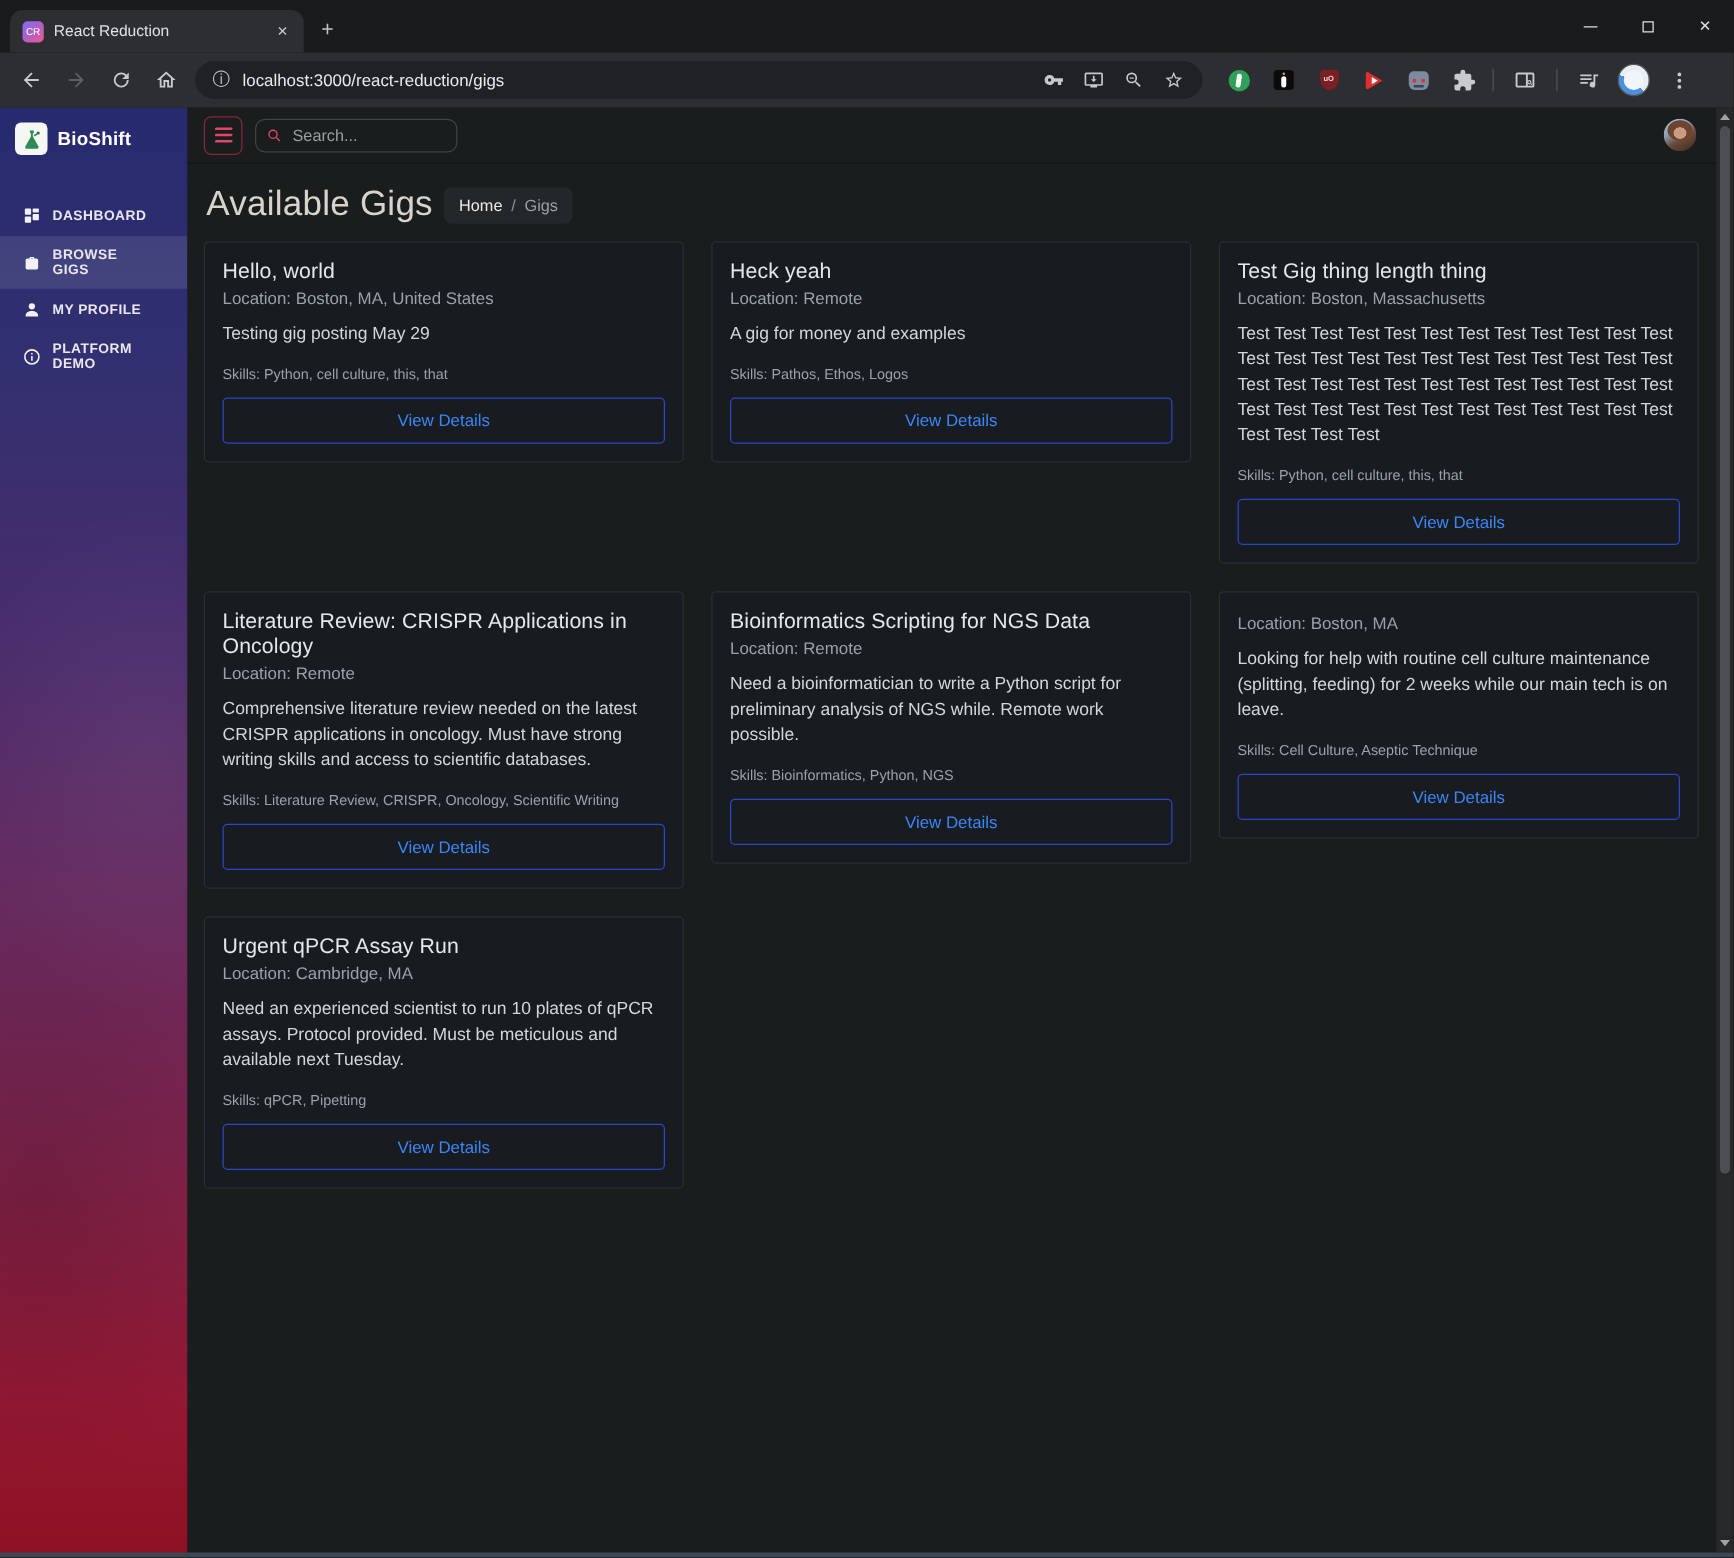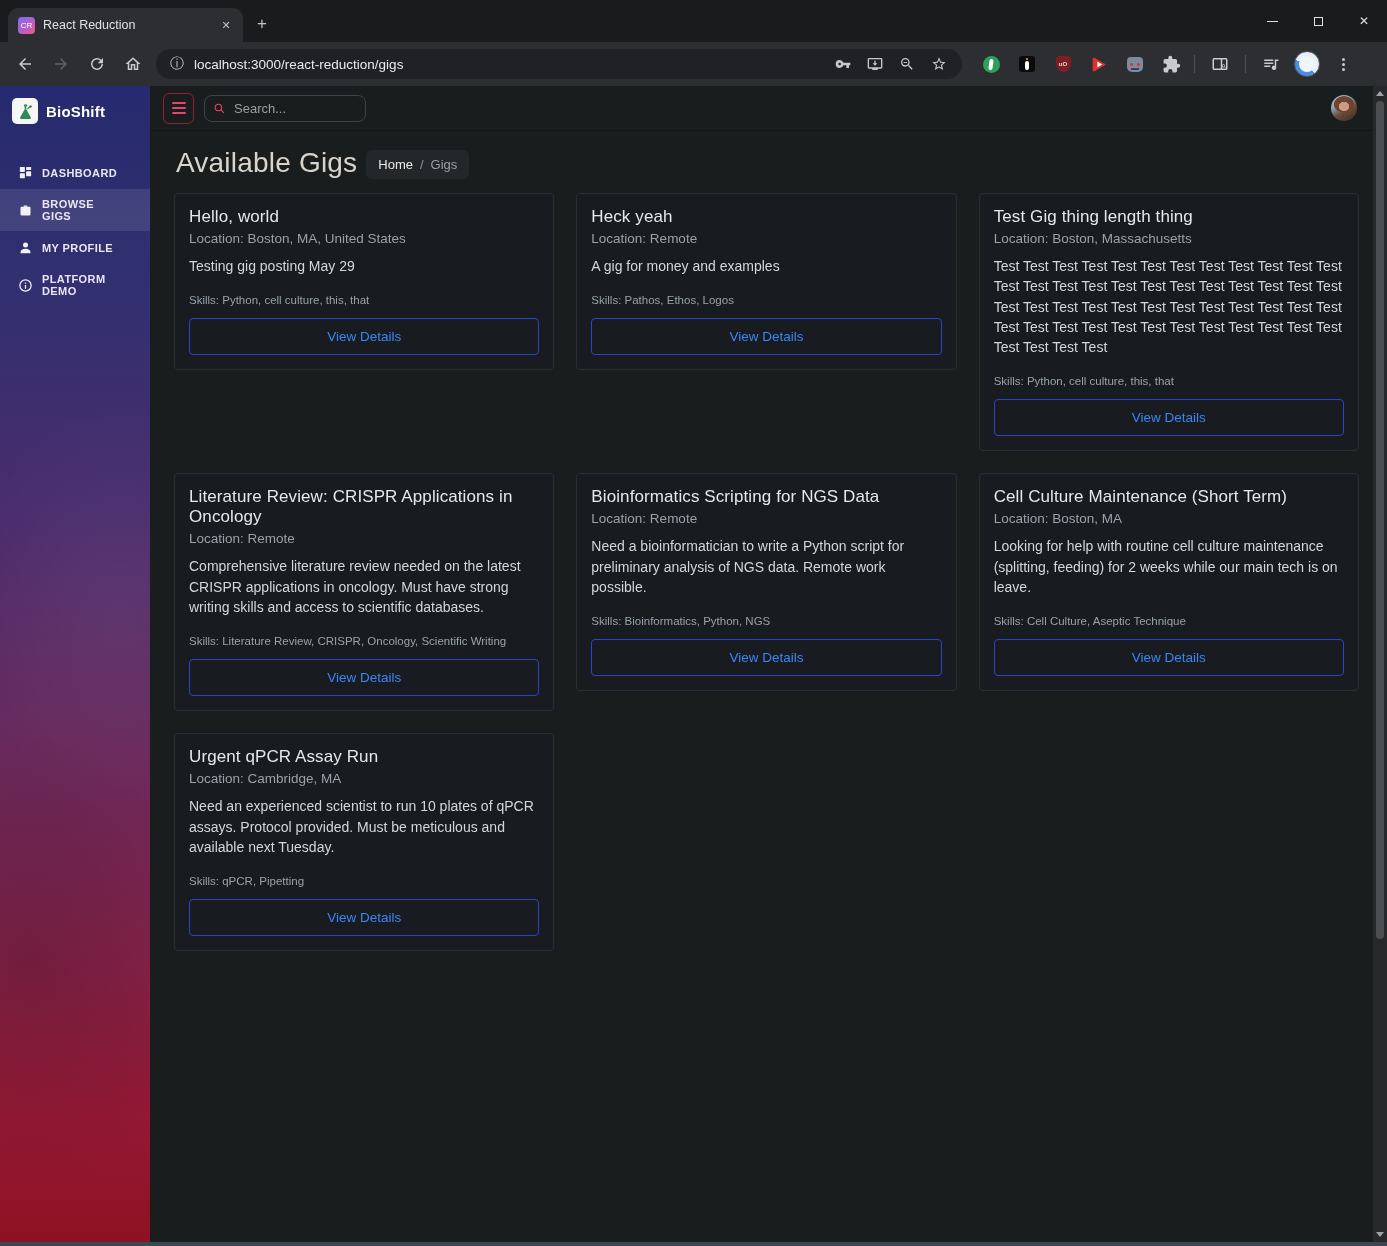--- a/index.html
+++ b/index.html
@@ -91,21 +91,21 @@
   .search-input { background:transparent; border:none; outline:none; color:#cfd3d7; font-size:13px; width:100%;
     font-family:"Liberation Sans","DejaVu Sans",sans-serif; }
   .search-input::placeholder { color:#9b9fa4; }
   .nav-spacer { flex:1; }
   .user-avatar { width:26px; height:26px; border-radius:50%; overflow:hidden; position:relative;
     background:
       radial-gradient(9px 8px at 50% 44%, #c99c84 0 55%, transparent 60%),
       radial-gradient(16px 13px at 50% 36%, #6e4430 0 60%, transparent 65%),
       linear-gradient(150deg,#a9c2d2 0%,#8aa3b5 35%,#6b4a38 60%,#3d2a20 100%); }
 
-  .page { padding:12px 28px 0 24px; }
+  .page { padding:12px 28px 0 13px; }
   .page-header { display:flex; align-items:center; gap:9px; margin:3px 0 14px 2px; }
   .page-title { font-size:28px; font-weight:500; color:#d8d4cc; letter-spacing:.2px; }
   .breadcrumb { background:#24272a; border-radius:6px; padding:7px 12px; font-size:13px; display:flex; gap:7px;
     align-items:flex-end; margin-top:4px; }
   .crumb-home { color:#eceae6; }
   .crumb-sep { color:#8d9298; }
   .crumb-current { color:#9aa0a6; }
 
   .gigs-grid { display:grid; grid-template-columns:repeat(3,1fr); column-gap:22px; row-gap:20px;
     align-items:start;gap:22px; }
@@ -352,27 +352,26 @@
     <h3 class="gig-title">Literature Review: CRISPR Applications in Oncology</h3>
     <div class="gig-location">Location: Remote</div>
     <p class="gig-description">Comprehensive literature review needed on the latest CRISPR applications in oncology. Must have strong writing skills and access to scientific databases.</p>
     <div class="gig-skills">Skills: Literature Review, CRISPR, Oncology, Scientific Writing</div>
     <button class="view-details-button">View Details</button>
   </article>
 
   <article class="gig-card">
     <h3 class="gig-title">Bioinformatics Scripting for NGS Data</h3>
     <div class="gig-location">Location: Remote</div>
-    <p class="gig-description">Need a bioinformatician to write a Python script for preliminary analysis of NGS data. Remote work possible.</p>
+    <p class="gig-description">Need a bioinformatician to write a Python script for preliminary analysis of NGS while. Remote work possible.</p>
     <div class="gig-skills">Skills: Bioinformatics, Python, NGS</div>
     <button class="view-details-button">View Details</button>
   </article>
 
   <article class="gig-card">
-    <h3 class="gig-title">Cell Culture Maintenance (Short Term)</h3>
     <div class="gig-location">Location: Boston, MA</div>
     <p class="gig-description">Looking for help with routine cell culture maintenance (splitting, feeding) for 2 weeks while our main tech is on leave.</p>
     <div class="gig-skills">Skills: Cell Culture, Aseptic Technique</div>
     <button class="view-details-button">View Details</button>
   </article>
 
   <article class="gig-card">
     <h3 class="gig-title">Urgent qPCR Assay Run</h3>
     <div class="gig-location">Location: Cambridge, MA</div>
     <p class="gig-description">Need an experienced scientist to run 10 plates of qPCR assays. Protocol provided. Must be meticulous and available next Tuesday.</p>

